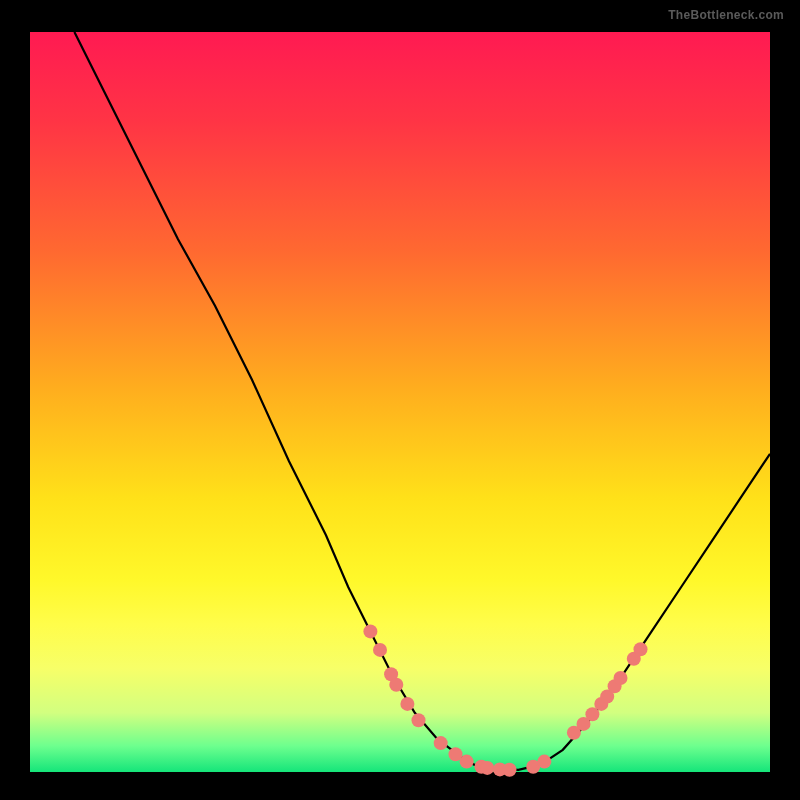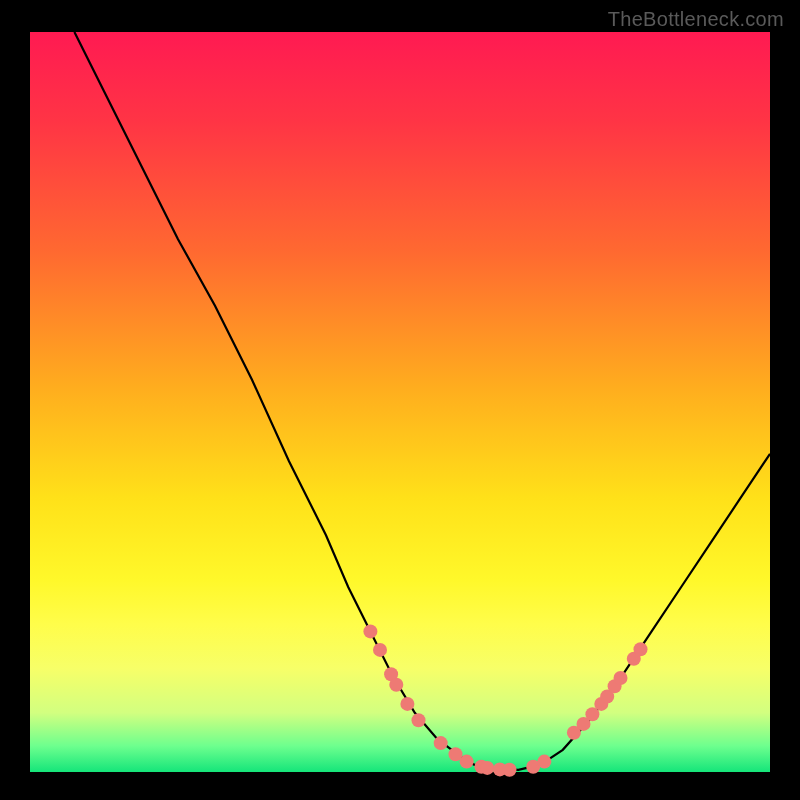--- a/index.html
+++ b/index.html
@@ -15,22 +15,22 @@
     position: relative;
     width: 800px;
     height: 800px;
     background: #000;
   }
   .watermark {
     position: absolute;
     top: 8px;
     right: 16px;
     color: #5a5a5a;
-    font-size: 20px;
-    font-weight: 400;
+    font-size: 12px;
+    font-weight: 700;
     letter-spacing: 0.3px;
     z-index: 10;
   }
   .chart-svg {
     position: absolute;
     top: 0;
     left: 0;
   }
 </style>
 </head>

